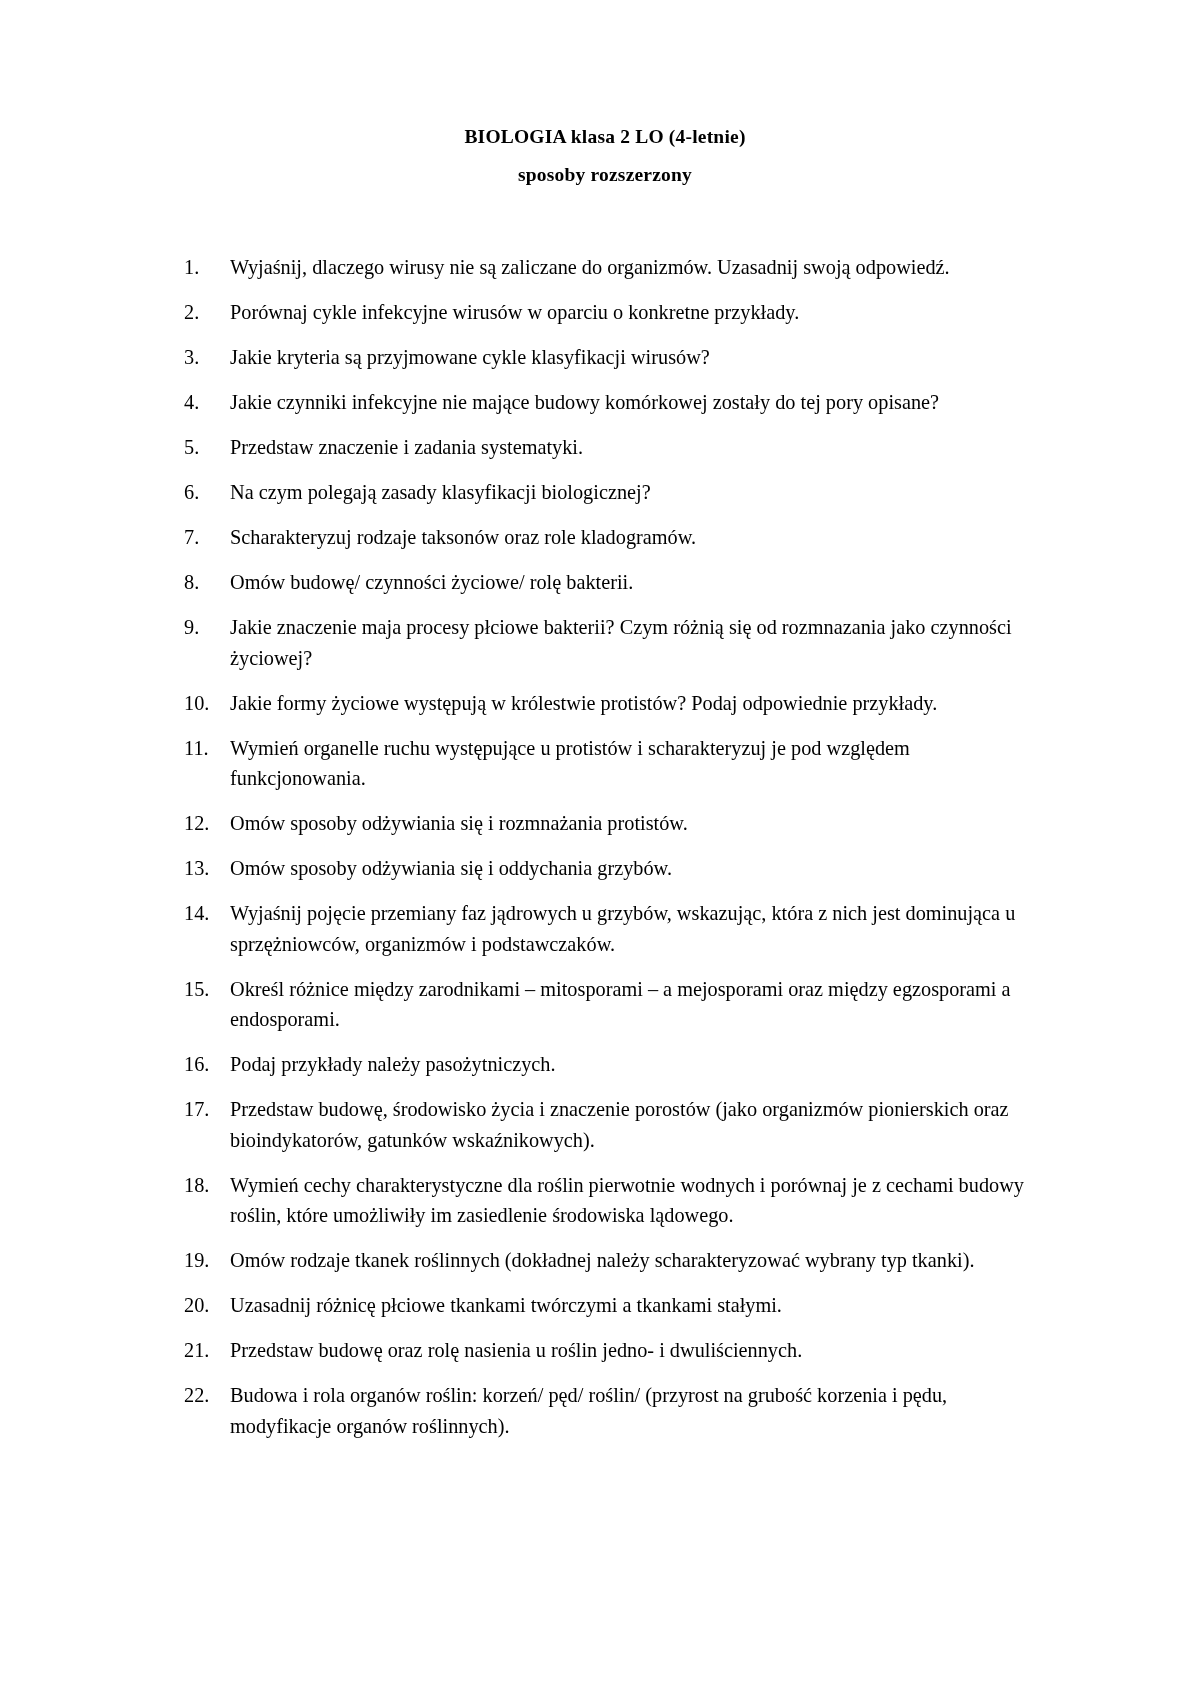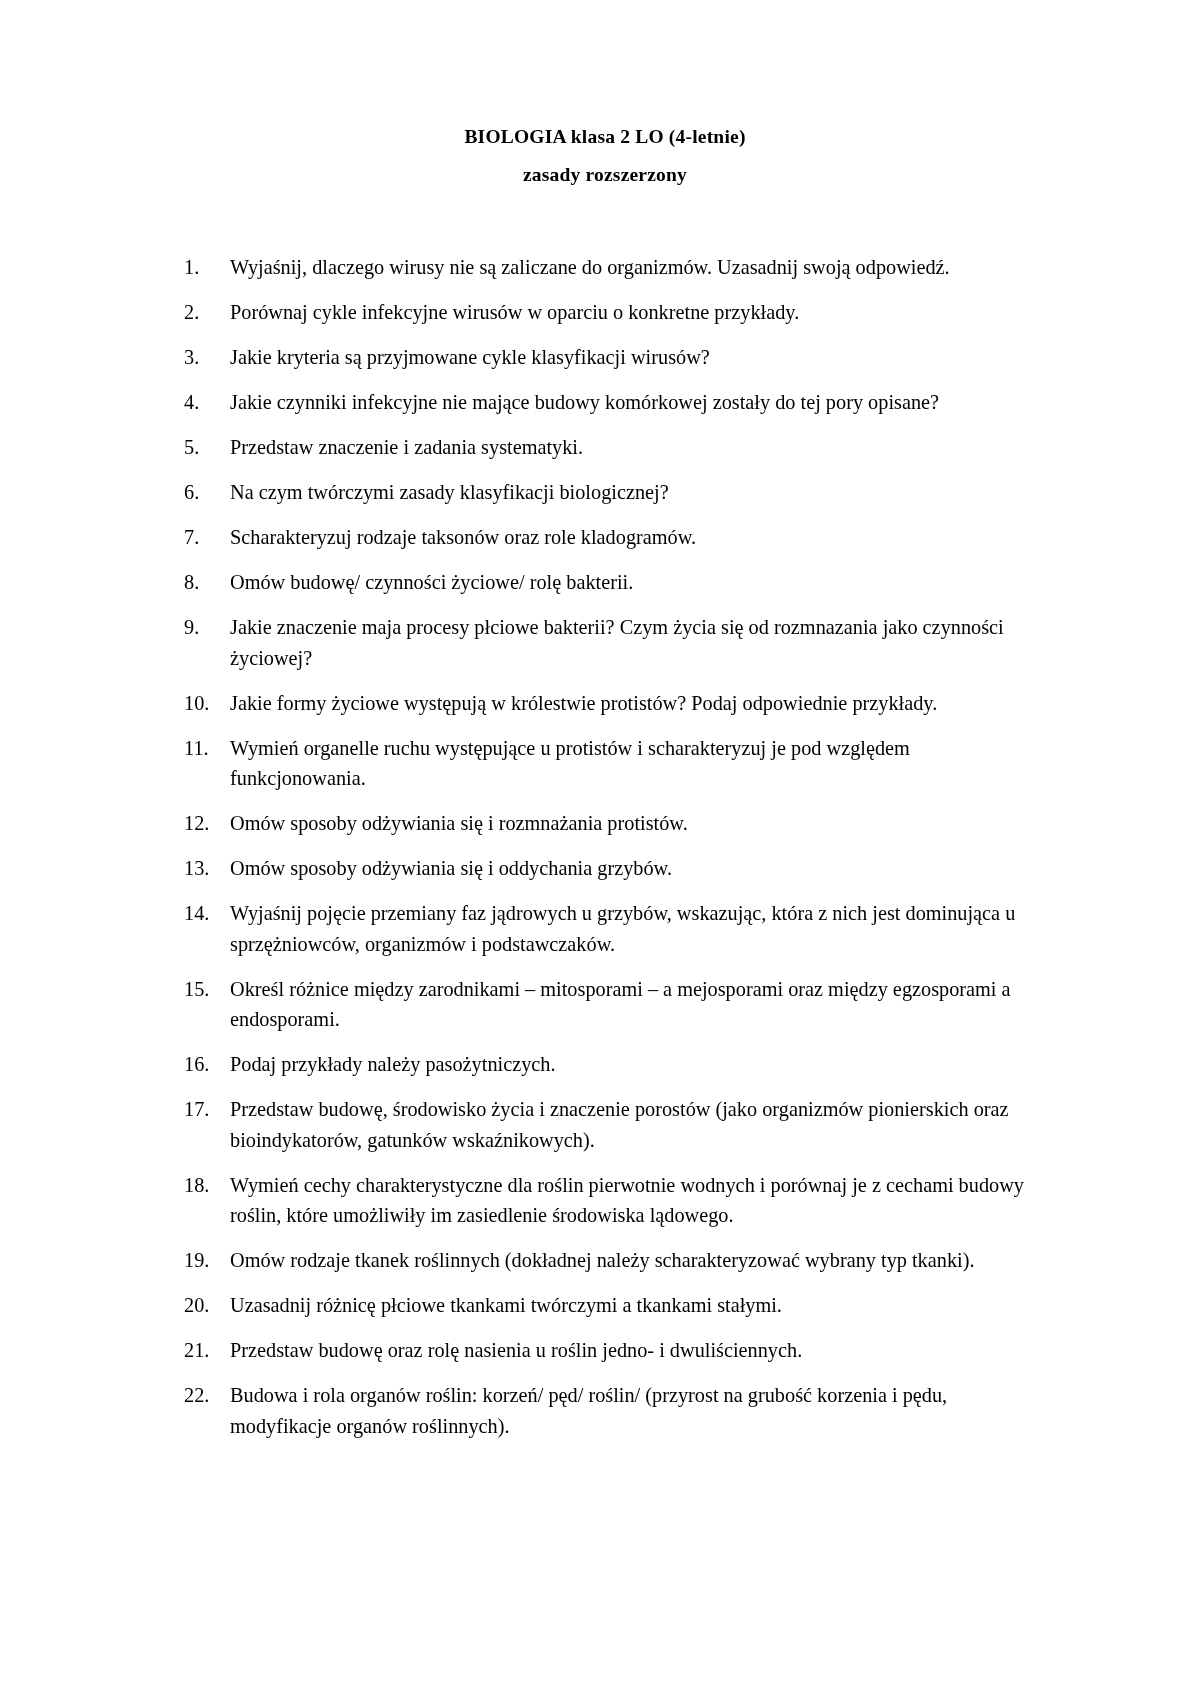--- a/index.html
+++ b/index.html
@@ -71,21 +71,21 @@
     display: block;
   }
 </style>
 </head>
 <body>
 
 <div class="page">
 
   <div class="doc-header">
     <div class="hline">BIOLOGIA klasa 2 LO (4-letnie)</div>
-    <div class="hline">zasady rozszerzony</div>
+    <div class="hline">sposoby rozszerzony</div>
   </div>
 
   <div class="header-gap"></div>
 
   <ol class="questions" id="question-list">
       <li>
         <span class="qtext">Wyjaśnij, dlaczego wirusy nie są zaliczane do organizmów. Uzasadnij swoją odpowiedź.</span>
       </li>
       <li>
         <span class="qtext">Porównaj cykle infekcyjne wirusów w oparciu o konkretne przykłady.</span>
@@ -93,30 +93,30 @@
       <li>
         <span class="qtext">Jakie kryteria są przyjmowane cykle klasyfikacji wirusów?</span>
       </li>
       <li>
         <span class="qtext">Jakie czynniki infekcyjne nie mające budowy komórkowej  zostały do tej pory opisane?</span>
       </li>
       <li>
         <span class="qtext">Przedstaw znaczenie i zadania systematyki.</span>
       </li>
       <li>
-        <span class="qtext">Na czym twórczymi zasady klasyfikacji biologicznej?</span>
+        <span class="qtext">Na czym polegają zasady klasyfikacji biologicznej?</span>
       </li>
       <li>
         <span class="qtext">Scharakteryzuj rodzaje taksonów oraz role kladogramów.</span>
       </li>
       <li>
         <span class="qtext">Omów budowę/ czynności życiowe/ rolę bakterii.</span>
       </li>
       <li>
-        <span class="qtext">Jakie znaczenie maja procesy płciowe bakterii? Czym życia się od rozmnazania jako czynności życiowej?</span>
+        <span class="qtext">Jakie znaczenie maja procesy płciowe bakterii? Czym różnią się od rozmnazania jako czynności życiowej?</span>
       </li>
       <li class="wide">
         <span class="qtext">Jakie formy życiowe występują w królestwie protistów? Podaj odpowiednie przykłady.</span>
       </li>
       <li class="wide">
         <span class="qtext">Wymień organelle ruchu występujące u protistów i scharakteryzuj je pod względem funkcjonowania.</span>
       </li>
       <li class="wide">
         <span class="qtext">Omów sposoby odżywiania się i rozmnażania protistów.</span>
       </li>

